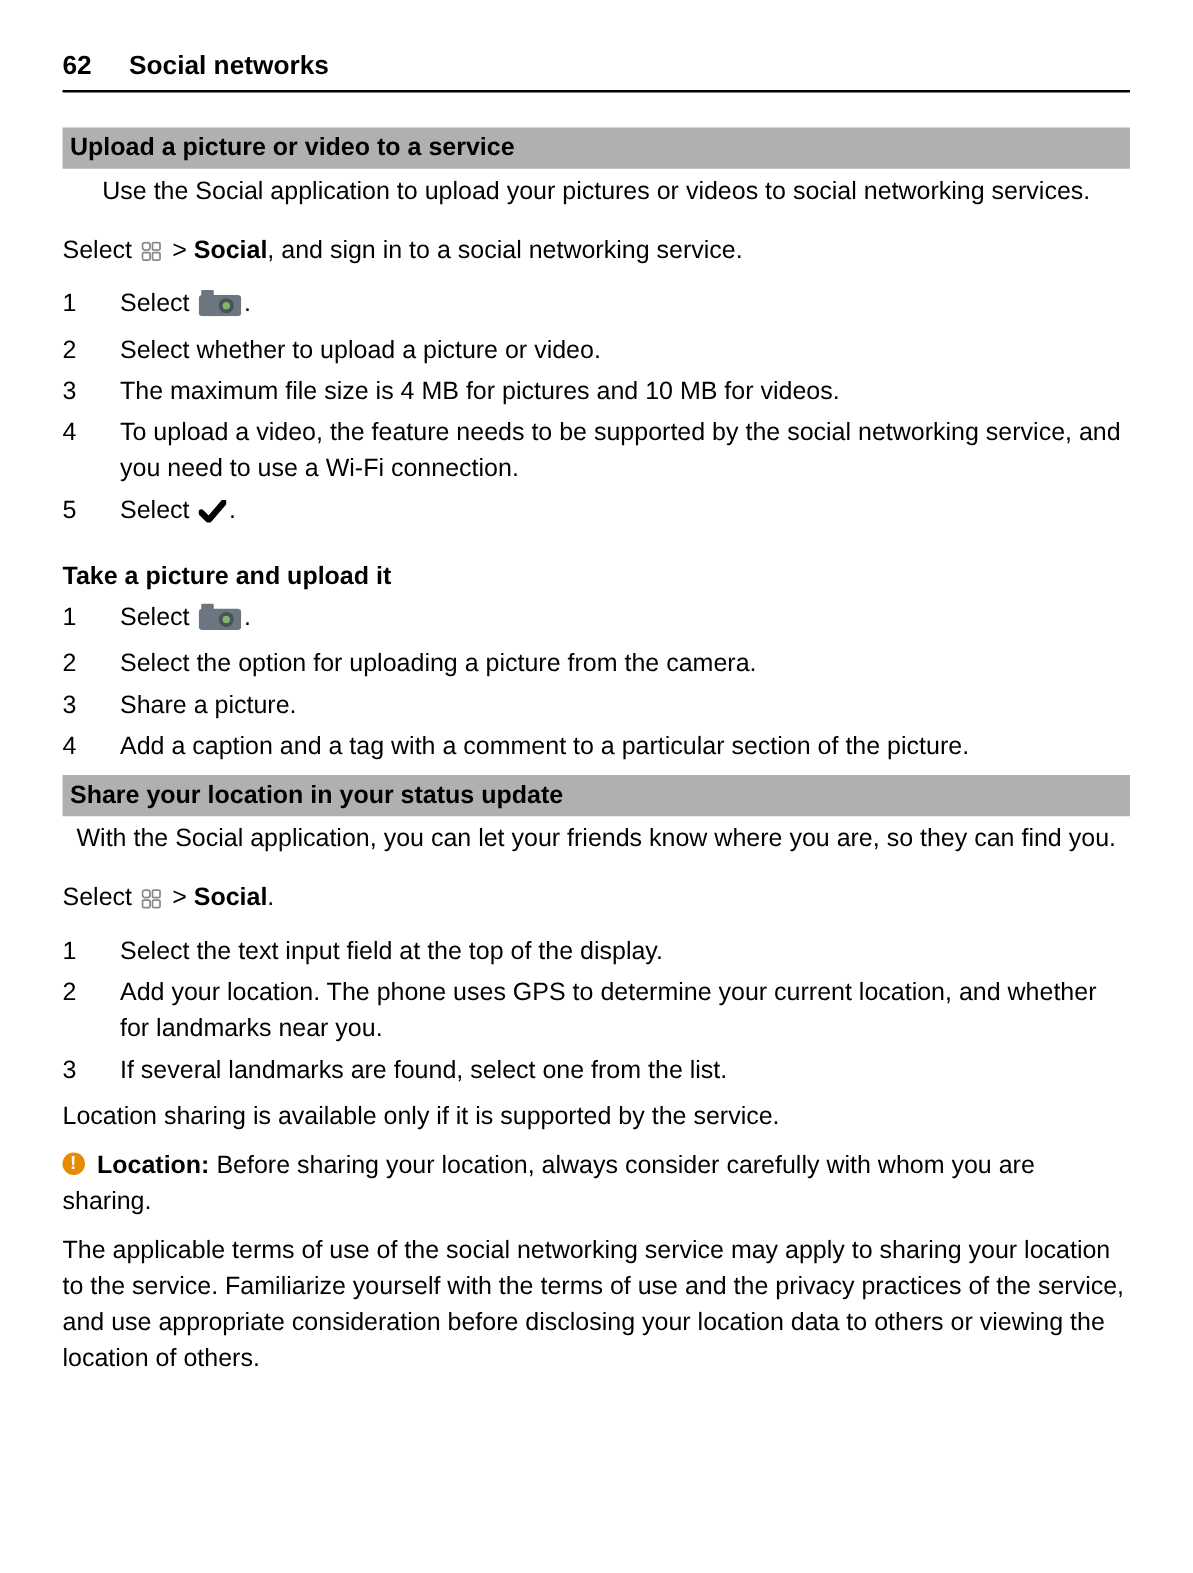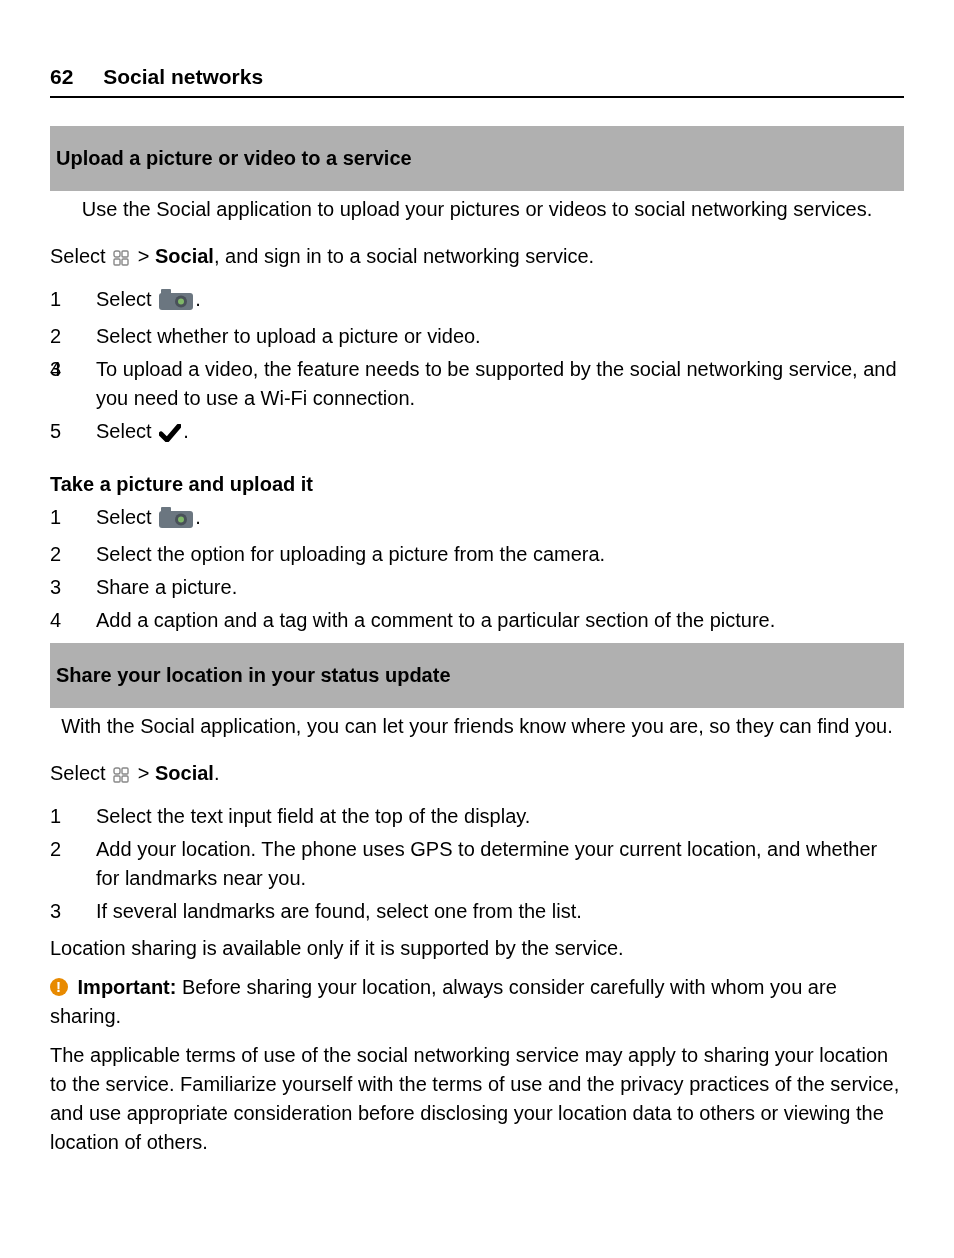--- a/index.html
+++ b/index.html
@@ -15,26 +15,25 @@
   .page-header {
     font-weight: bold;
     border-bottom: 2px solid #000;
     padding-bottom: 4px;
     margin-bottom: 28px;
     font-size: 21px;
   }
   .page-header .pagenum {
     display: inline-block;
     margin-right: 24px;
-    margin-top: 24px;
   }
   .section-bar {
     background: #b0b0b0;
     font-weight: bold;
-    padding: 18px 6px;
+    padding: 2px 6px;
     font-size: 20px;
     margin-top: 6px;
   }
   p { margin: 6px 0 10px 0; }
   .intro { margin-top: 4px; margin-bottom: 18px; text-align: center;}
   ol.steps {
     list-style: none;
     padding: 0;
     margin: 4px 0 8px 0;
     counter-reset: step;
@@ -117,20 +116,21 @@
 </p>
 
 <ol class="steps">
   <li>
     <span>Select </span><span class="inline-icon"><svg width="34" height="22">
           <use href="#camera-icon"></use>
         </svg></span><span>.</span>
   </li>
   <li><span>Select whether to upload a picture or video.</span></li>
   <li>
+    <span class="sub">The maximum file size is 4 MB for pictures and 10 MB for videos.</span>
   </li>
   <li>
     <span class="sub">To upload a video, the feature needs to be supported by the social networking service, and you need to use a Wi-Fi connection.</span>
   </li>
   <li>
     <span>Select </span><span class="inline-icon"><svg width="22" height="18">
           <use href="#check-icon"></use>
         </svg></span><span>.</span>
   </li>
 </ol>
@@ -161,16 +161,16 @@
 <ol class="steps">
   <li><span>Select the text input field at the top of the display.</span></li>
   <li><span>Add your location. The phone uses GPS to determine your current location, and whether for landmarks near you.</span></li>
   <li><span>If several landmarks are found, select one from the list.</span></li>
 </ol>
 
 <p>Location sharing is available only if it is supported by the service.</p>
 
 <p>
   <span class="important-icon"></span>
-  <span class="bold">Important:</span><span> Before sharing your location, always consider carefully with whom you are sharing.</span>
+  <span class="bold">Location:</span><span> Before sharing your location, always consider carefully with whom you are sharing.</span>
 </p>
 
 <p>The applicable terms of use of the social networking service may apply to sharing your location to the service. Familiarize yourself with the terms of use and the privacy practices of the service, and use appropriate consideration before disclosing your location data to others or viewing the location of others.</p>
 
 </body></html>

